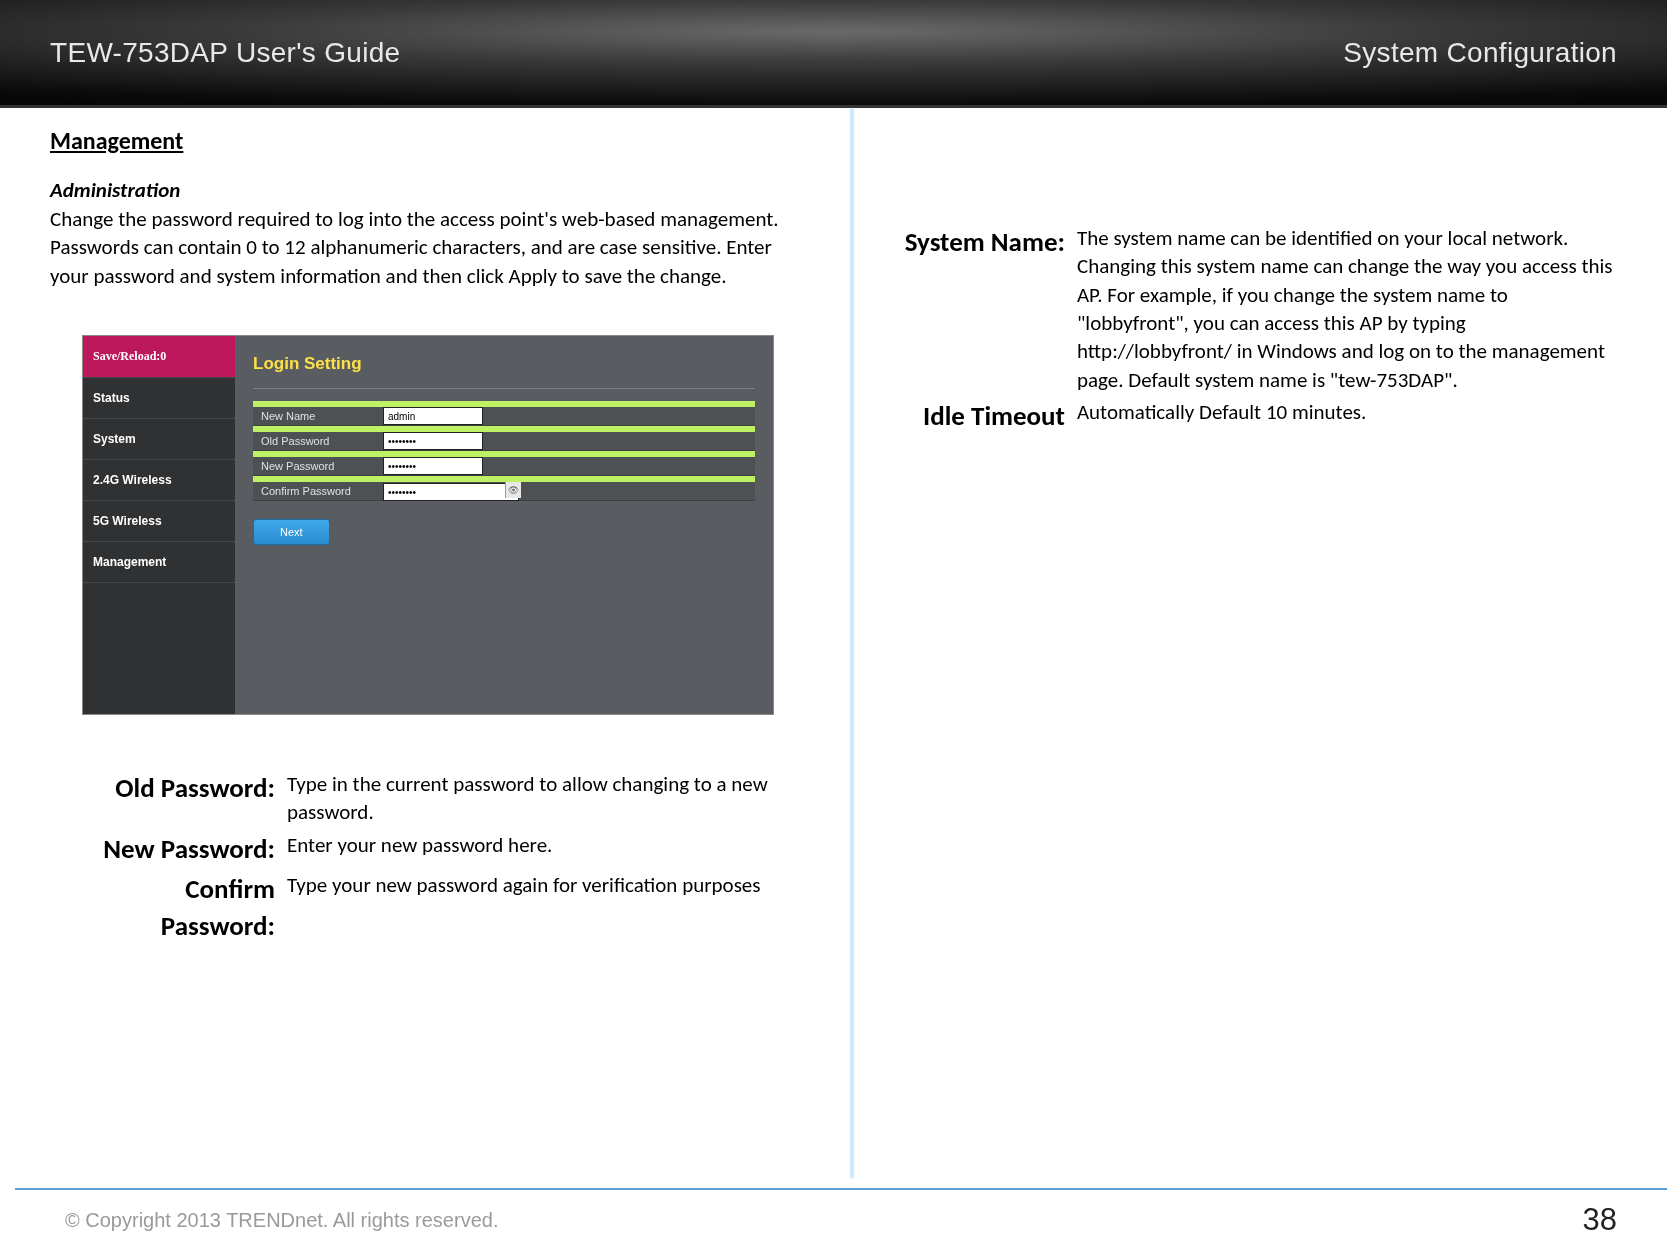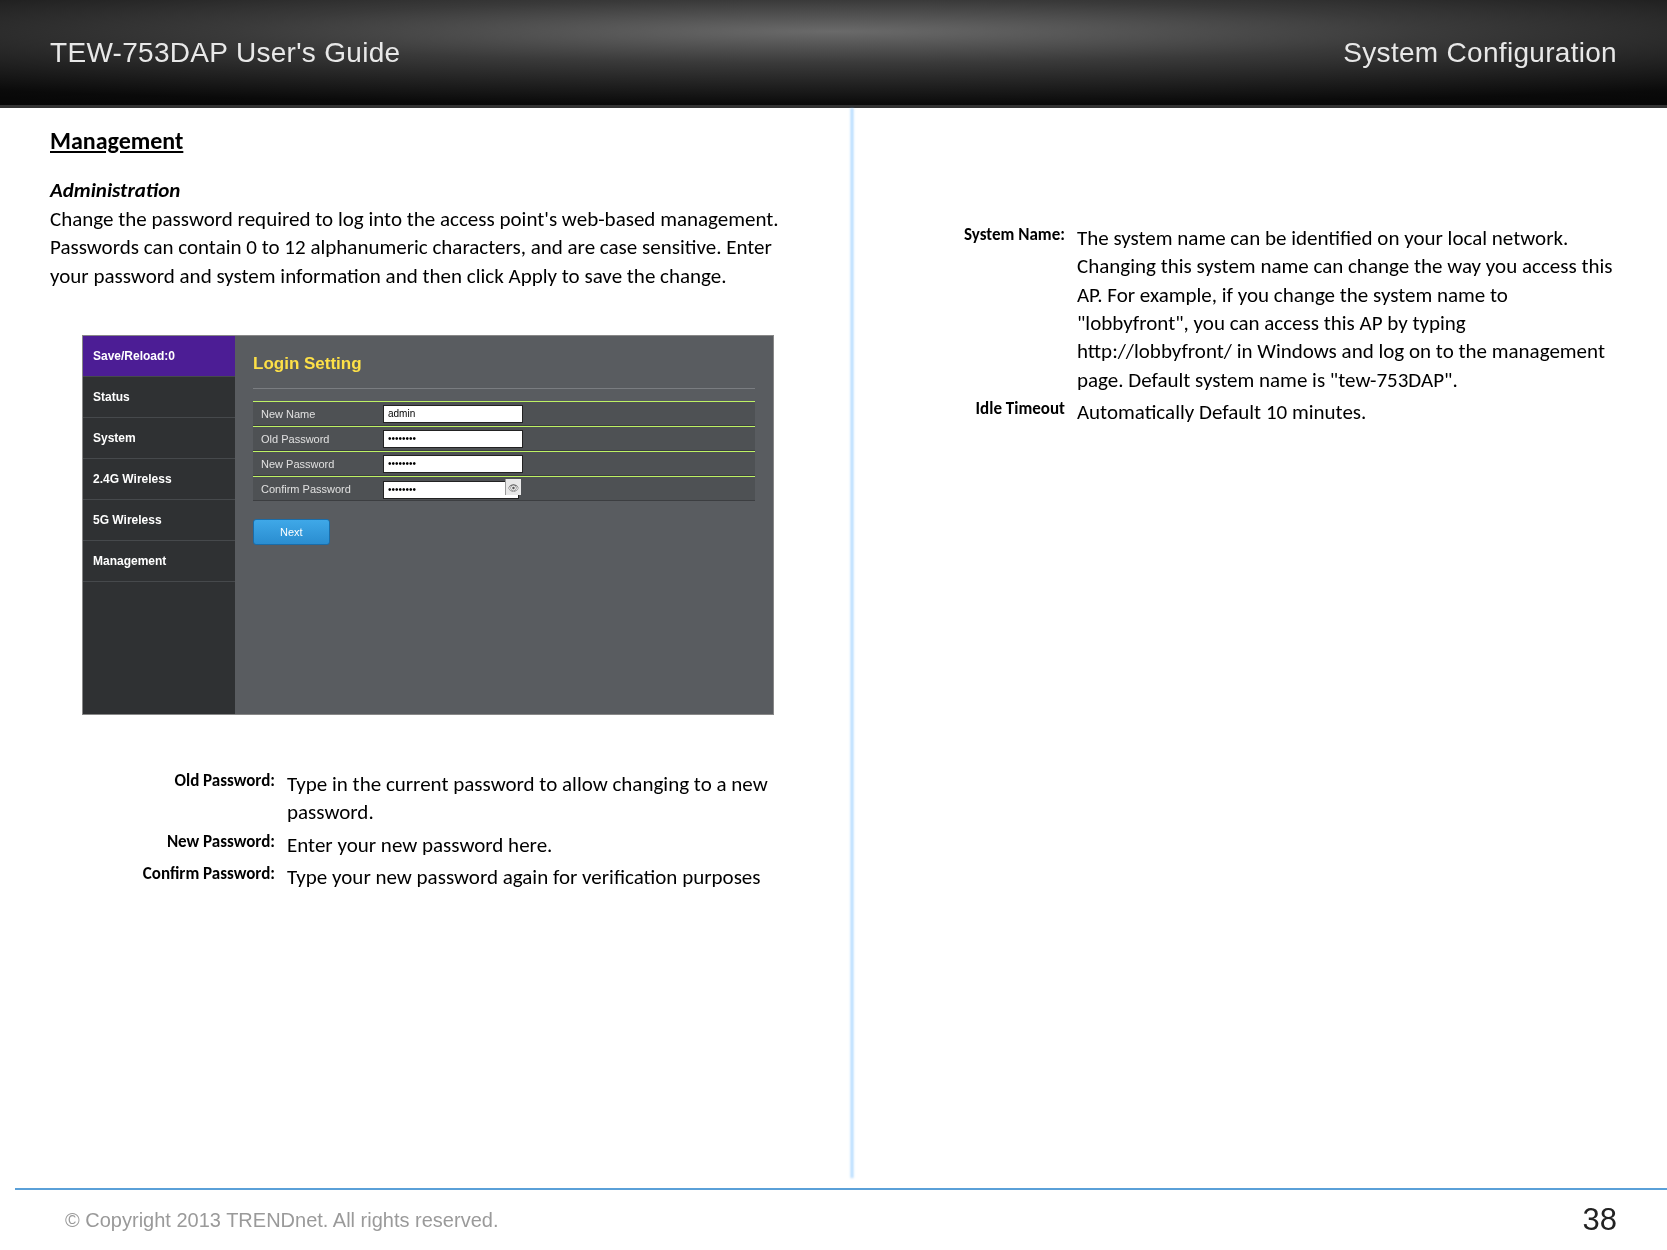--- a/index.html
+++ b/index.html
@@ -95,52 +95,52 @@
       font-size: 12px;
       color: #fff;
       font-family: Arial, sans-serif;
       font-weight: bold;
     }
     .ss-sidebar-item {
       padding: 13px 10px;
       border-bottom: 1px solid #46494c;
       cursor: pointer;
     }
-    .ss-sidebar-item.top { background: #4c1d95; }
+    .ss-sidebar-item.top { background: #be185d; font-family: Liberation Serif, serif; }
     .ss-main {
       flex: 1;
       background: #595c60;
       padding: 12px 18px;
     }
     .ss-panel-title {
       color: #fde047;
       font-size: 17px;
       font-weight: bold;
       font-family: Arial, sans-serif;
       padding: 6px 0 14px 0;
       border-bottom: 1px solid #7a7d81;
       margin-bottom: 12px;
     }
     .ss-row {
       display: flex;
       align-items: center;
       background: #4e5154;
-      border-top: 1px solid #bef264;
+      border-top: 6px solid #bef264;
       border-bottom: 1px solid #3c3e41;
       height: 25px;
     }
     .ss-row-label {
       width: 130px;
       color: #e0e0e0;
       font-size: 11px;
       font-family: Arial, sans-serif;
       padding-left: 8px;
     }
     .ss-input {
-      width: 140px;
+      width: 100px;
       height: 18px;
       background: #fff;
       border: 1px solid #222;
       font-size: 10px;
       padding: 1px 4px;
       font-family: Arial, sans-serif;
     }
     .ss-input-wrap {
       position: relative;
       display: inline-block;
@@ -177,21 +177,21 @@
       margin-left: 52px;
     }
     .def-row {
       display: flex;
       margin-bottom: 4px;
     }
     .def-label {
       width: 185px;
       text-align: right;
       font-weight: bold;
-      font-size: 17px;
+      font-size: 27px;
       padding-right: 12px;
       line-height: 1.35;
     }
     .def-value {
       flex: 1;
       font-size: 21px;
       line-height: 1.35;
     }
     .right-col .def-list { margin-top: 0; margin-left: 0; }
     .right-col .def-label { width: 185px; }

